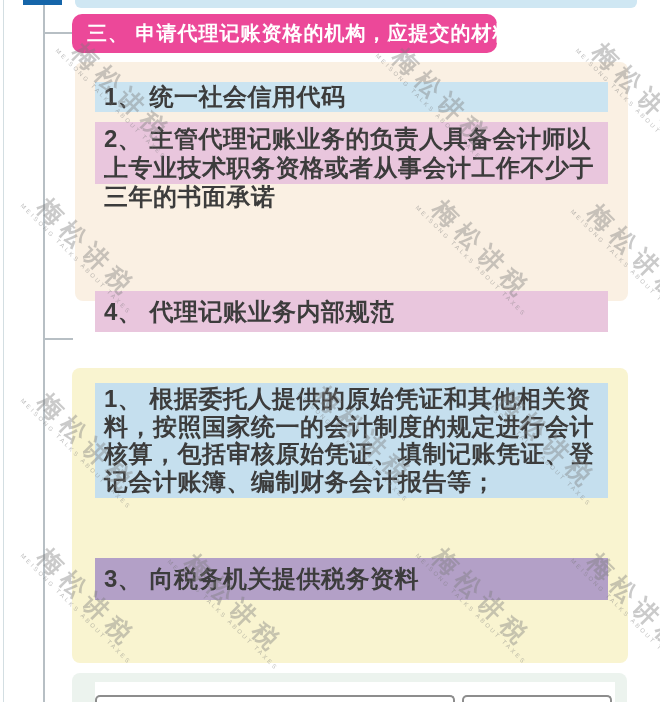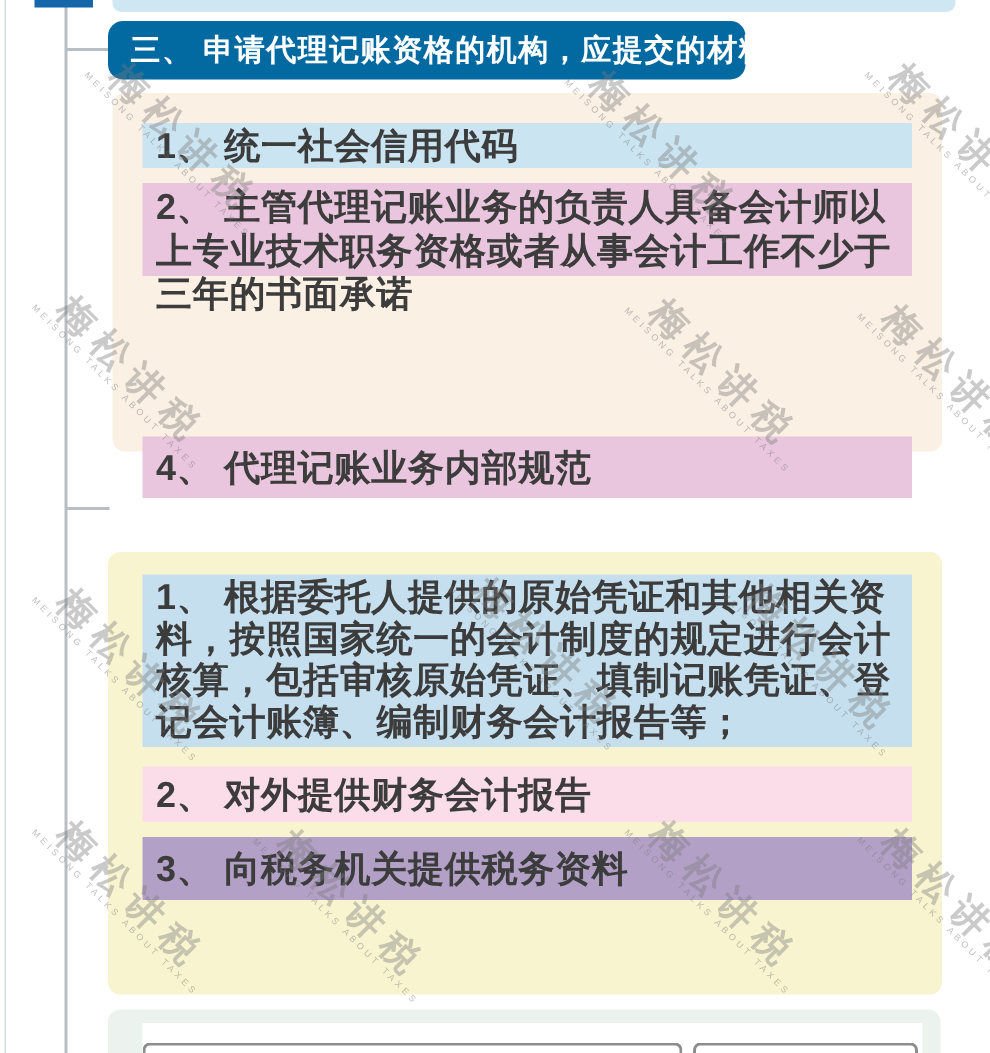--- a/index.html
+++ b/index.html
@@ -60,40 +60,37 @@
 
 <div class="page">
 
   <div class="abs left-edge"></div>
   <div class="abs trunk"></div>
   <div class="abs prev-header" style="background: rgb(21, 101, 169);"></div>
   <div class="abs prev-bar" style="background: rgb(207, 231, 243);"></div>
   <div class="abs branch" style="top:32px;"></div>
   <div class="abs branch" style="top:338px;"></div>
 
-  <div class="abs sec-header h3" style="background: #0369a1;">
+  <div class="abs sec-header h3" style="background: #ec4899;">
     <span>三、 申请代理记账资格的机构，应提交的材料</span>
   </div>
   <div class="abs panel p3" style="background: rgb(250, 240, 227);"></div>
   <div class="abs item single s3i1" style="background: rgb(203, 228, 241);">
     <span>1、 统一社会信用代码</span>
   </div>
   <div class="abs item multi s3i2" style="background: rgb(233, 198, 221);">
     <span>2、 主管代理记账业务的负责人具备会计师以上专业技术职务资格或者从事会计工作不少于三年的书面承诺</span>
   </div>
   <div class="abs item single s3i4" style="background: rgb(233, 198, 221); margin-top: 44px;">
     <span>4、 代理记账业务内部规范</span>
   </div>
 
   <div class="abs panel p4" style="background: rgb(249, 244, 208);"></div>
   <div class="abs item multi s4i1" style="background: rgb(197, 223, 238);">
     <span>1、 根据委托人提供的原始凭证和其他相关资料，按照国家统一的会计制度的规定进行会计核算，包括审核原始凭证、填制记账凭证、登记会计账簿、编制财务会计报告等；</span>
-  </div>
-  <div class="abs item single s4i2" style="background: rgb(250, 221, 232);">
-    <span>2、 对外提供财务会计报告</span>
   </div>
   <div class="abs item single s4i3" style="background: rgb(179, 160, 199);">
     <span>3、 向税务机关提供税务资料</span>
   </div>
 
   <div class="abs panel p5" style="background: rgb(236, 243, 238);"></div>
   <div class="abs p5-white"></div>
   <div class="abs bbox b1"></div>
   <div class="abs bbox b2"></div>
 

